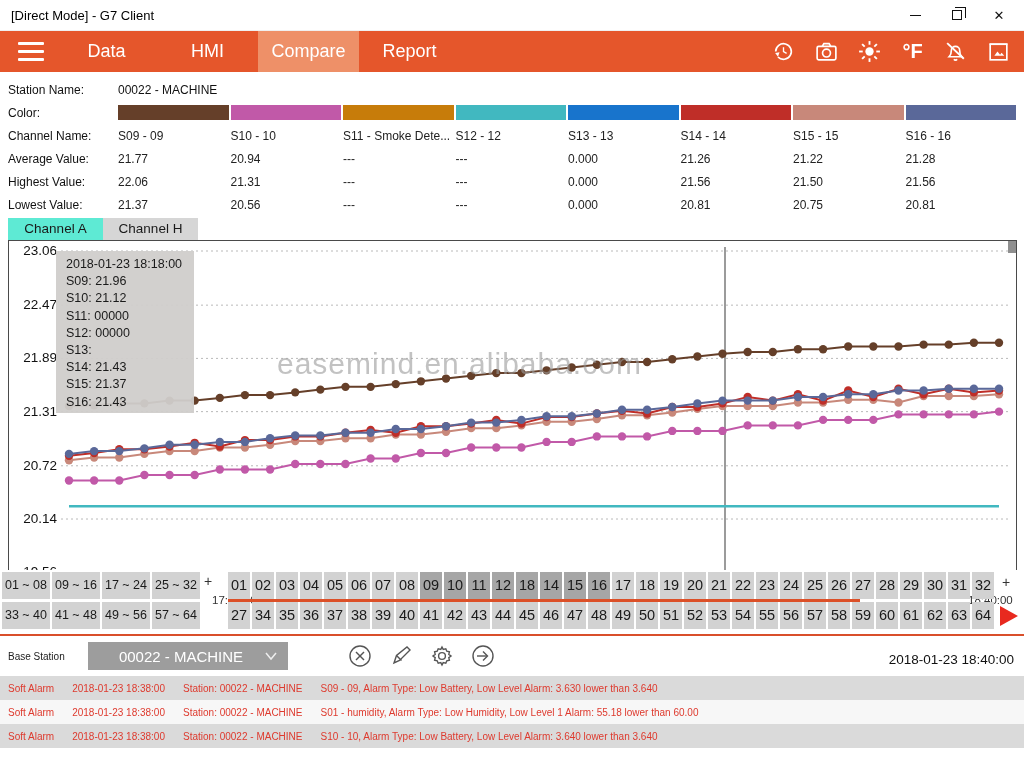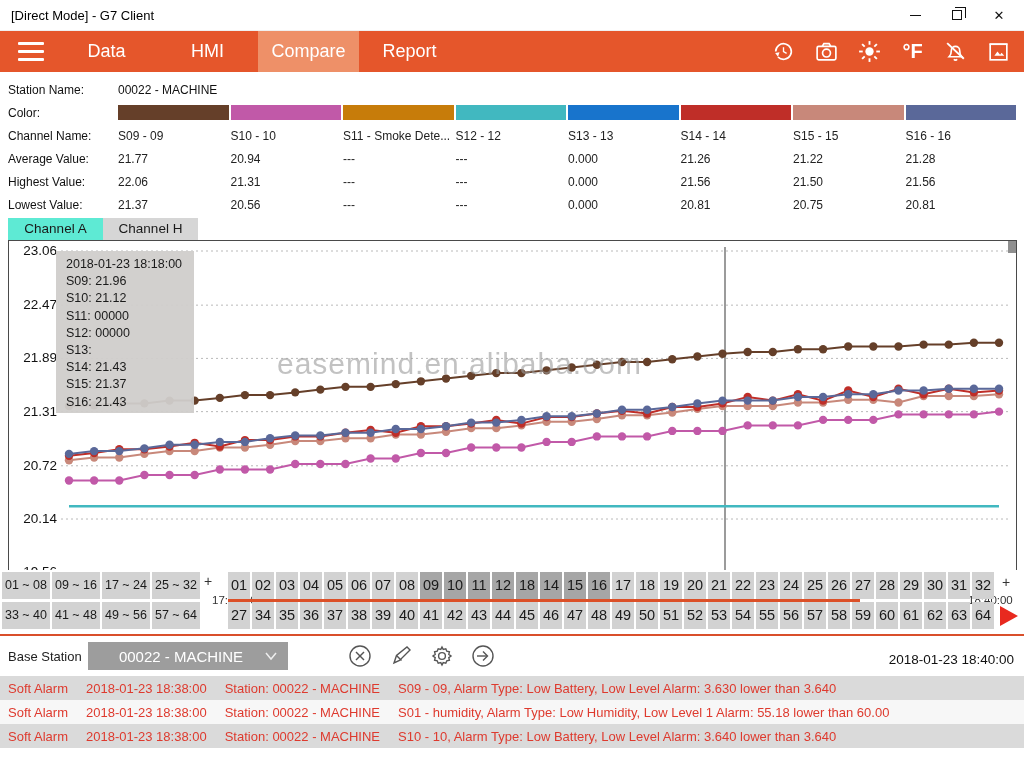--- a/index.html
+++ b/index.html
@@ -64,32 +64,32 @@
   .ncell.sel { background:#A6A6A6; }
   .redline { position:absolute; left:228px; top:29px; height:3px; width:632px; background:#DC5028; z-index:3; }
   .time-tag { position:absolute; font-size:11.5px; color:#333; top:24px; z-index:0; }
   .plus-right { position:absolute; left:1002px; top:4px; font-size:14px; color:#333; z-index:0; }
   .red-arrow { position:absolute; left:1000px; top:36px; width:0; height:0; z-index:2;
     border-left:18px solid #E8291F; border-top:10px solid transparent; border-bottom:10px solid transparent; }
 
   
   .footer-sep { height:2px; background:#D94F2B; }
   .footer { height:40px; display:flex; align-items:center; background:#fff; }
-  .bs-label { font-size:13px; padding-left:8px; width:88px; }
+  .bs-label { font-size:10px; padding-left:8px; width:88px; }
   .bs-select { width:200px; height:28px; background:#9D9D9D; color:#fff; font-size:15px; display:flex; align-items:center; padding:0 10px; }
   .bs-select .txt { flex:1; text-align:center; }
   .bs-select svg { width:14px; height:10px; stroke:#eee; fill:none; stroke-width:1.5; }
   .foot-icons { display:flex; gap:13px; margin-left:58px; }
   .foot-ic { width:28px; height:28px; display:flex; align-items:center; justify-content:center; }
   .foot-ic svg { width:26px; height:26px; stroke:#555; fill:none; stroke-width:1.4; }
   .timestamp { margin-left:auto; padding-right:10px; font-size:13.5px; color:#111;margin-top:6px; }
 
   
   .alarms { width:1024px; }
-  .alarm-row { height:24px; display:flex; align-items:center; font-size:13px; color:#DE3A2E; padding-left:8px; white-space:nowrap; overflow:hidden; }
+  .alarm-row { height:24px; display:flex; align-items:center; font-size:10px; color:#DE3A2E; padding-left:8px; white-space:nowrap; overflow:hidden; }
   .alarm-row:nth-child(odd) { background:#DADADA; }
   .alarm-row:nth-child(even) { background:#F7F7F7; }
   .alarm-row span { margin-right:18px; flex:none; }
   .alarm-row .msg { margin-right:0; }
 </style>
 </head>
 <body>
 
 <div class="titlebar">
   <div class="title">[Direct Mode] - G7 Client</div>

